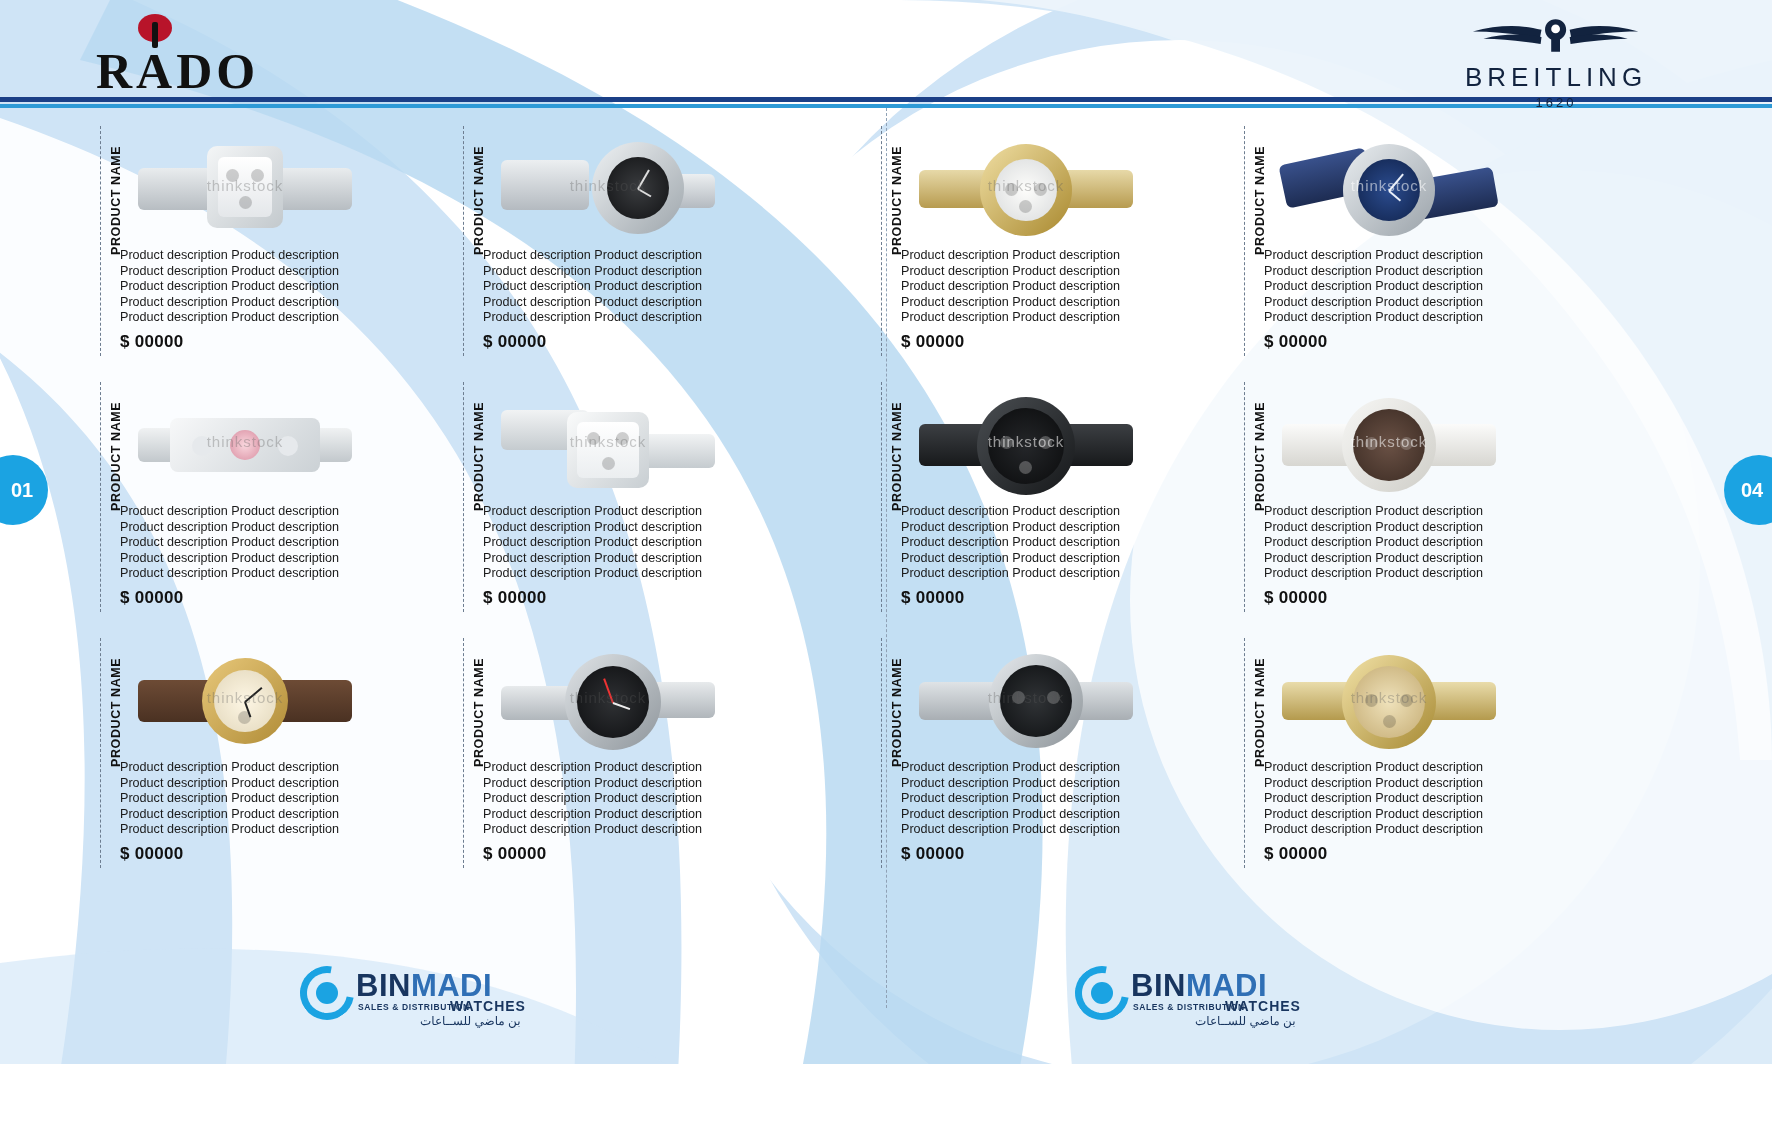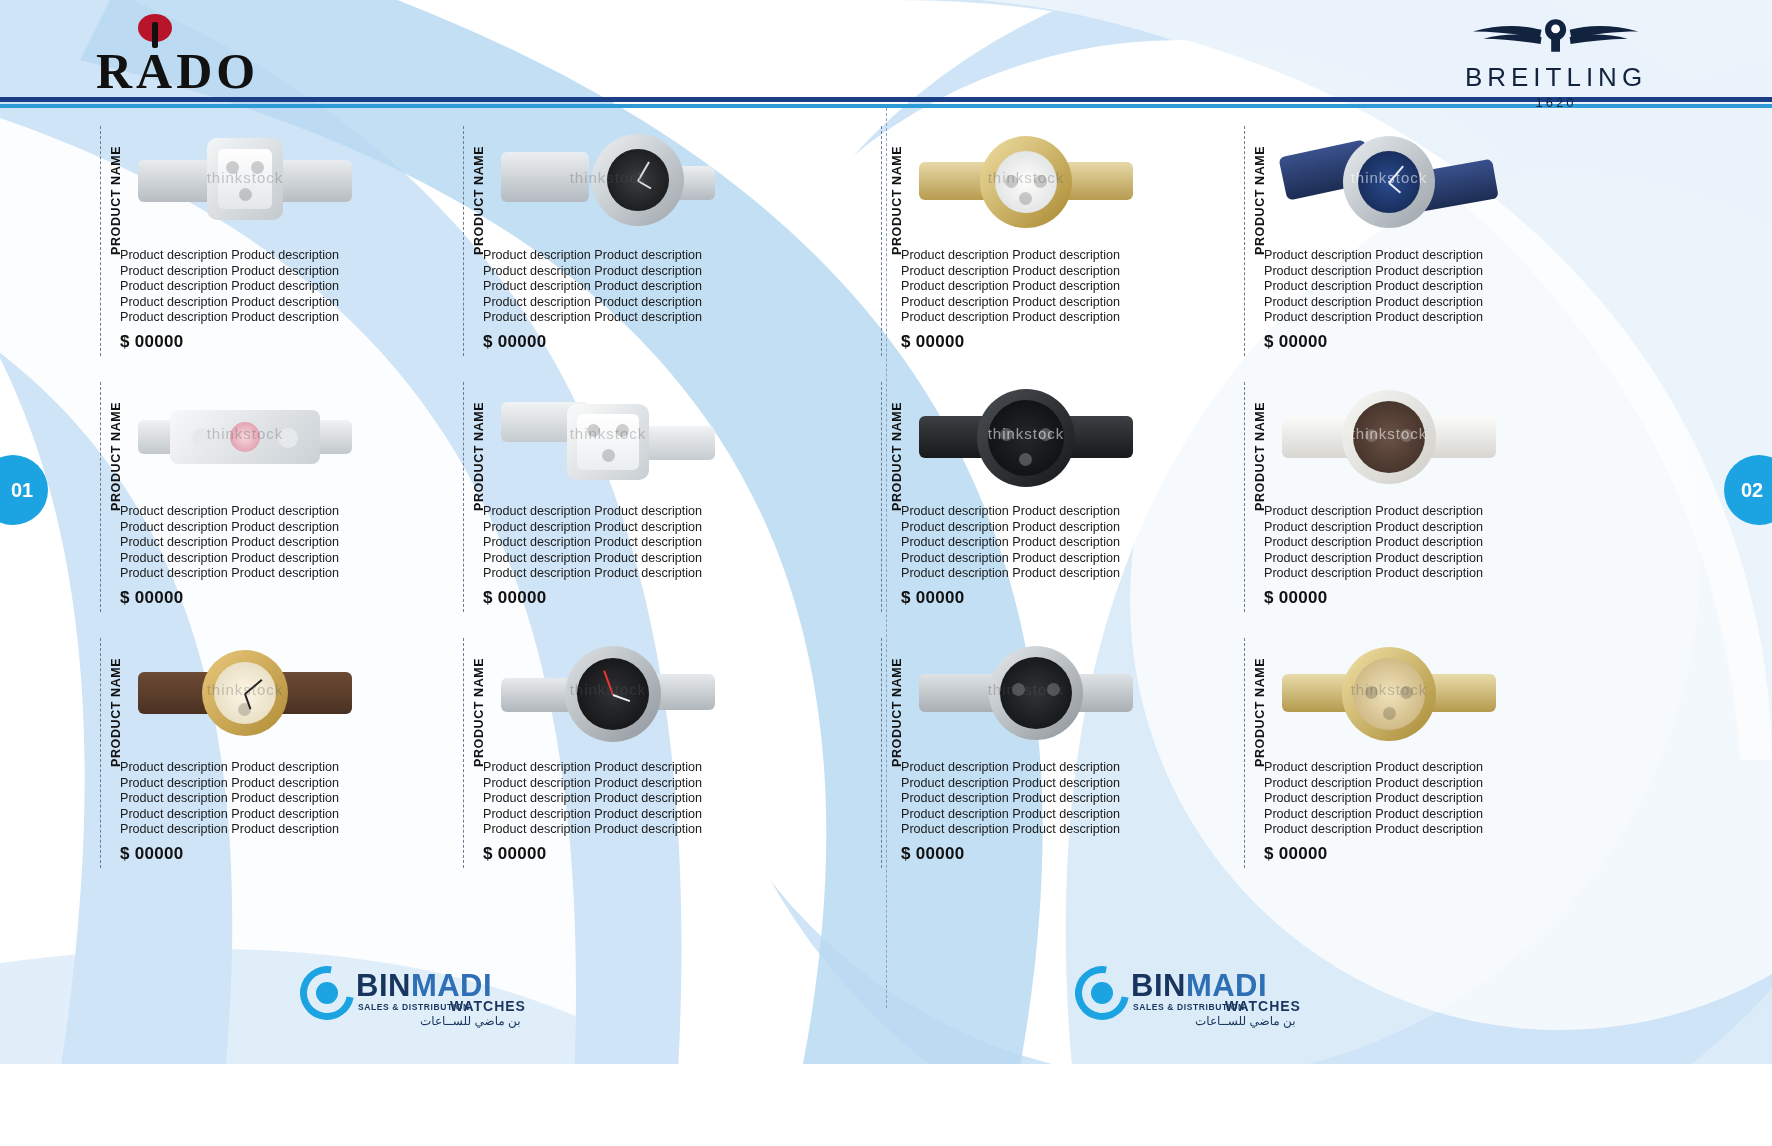--- a/index.html
+++ b/index.html
@@ -117,21 +117,21 @@
   }
   .vlabel {
     position: absolute; left: -46px; top: 58px;
     width: 140px; text-align: left;
     transform: rotate(-90deg); transform-origin: center center;
     font-size: 12.5px; font-weight: bold; letter-spacing: 0.6px; color: #111;
     white-space: nowrap;
   }
 
   .photo {
-    position: absolute; left: 28px; top: 2px; width: 250px; height: 120px;
+    position: absolute; left: 28px; top: 10px; width: 250px; height: 120px;
   }
   .desc {
     position: absolute; left: 28px; top: 128px; width: 232px;
     font-size: 12.6px; line-height: 15.6px; color: #1a1a1a;
   }
   .price {
     position: absolute; left: 28px; top: 212px;
     font-size: 17px; font-weight: bold; color: #111; letter-spacing: 0.3px; text-align: center;
   }
 
@@ -261,21 +261,21 @@
       </g>
     </svg>
     <div class="breitling-name">BREITLING</div>
     <div class="breitling-year">1620</div>
   </div>
 
   <div class="page-tab left">
     <span>01</span>
   </div>
   <div class="page-tab right">
-    <span>02</span>
+    <span>04</span>
   </div>
 
   <div class="gutter"></div>
 
   <div class="grid">
 
     <div class="col col-1">
 
       <div class="item row-1">
         <div class="item-inner">

